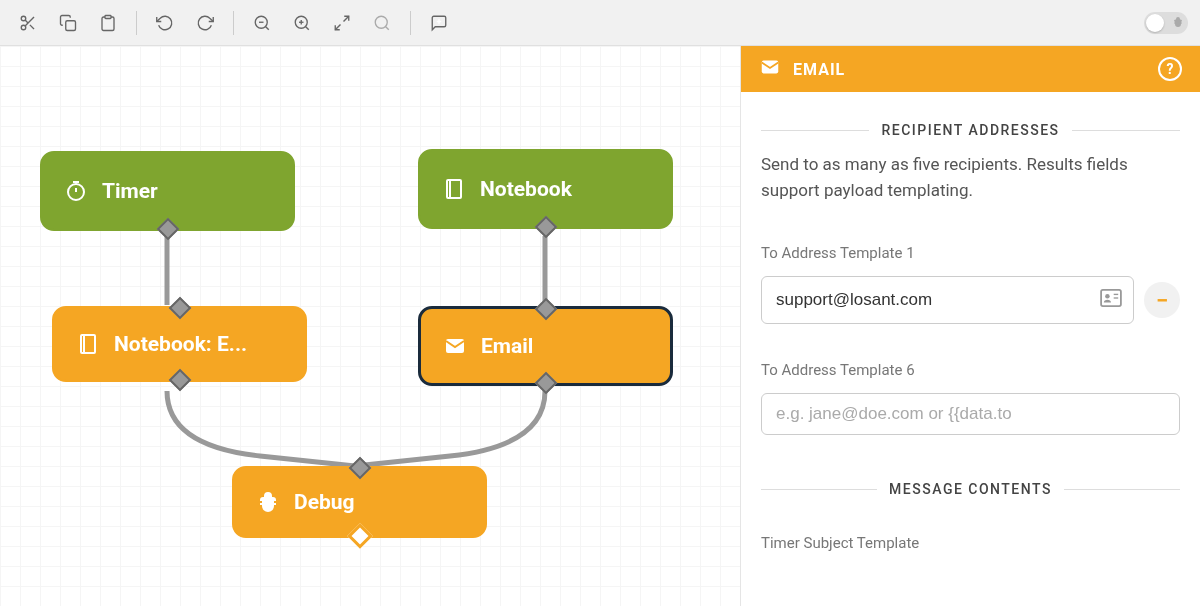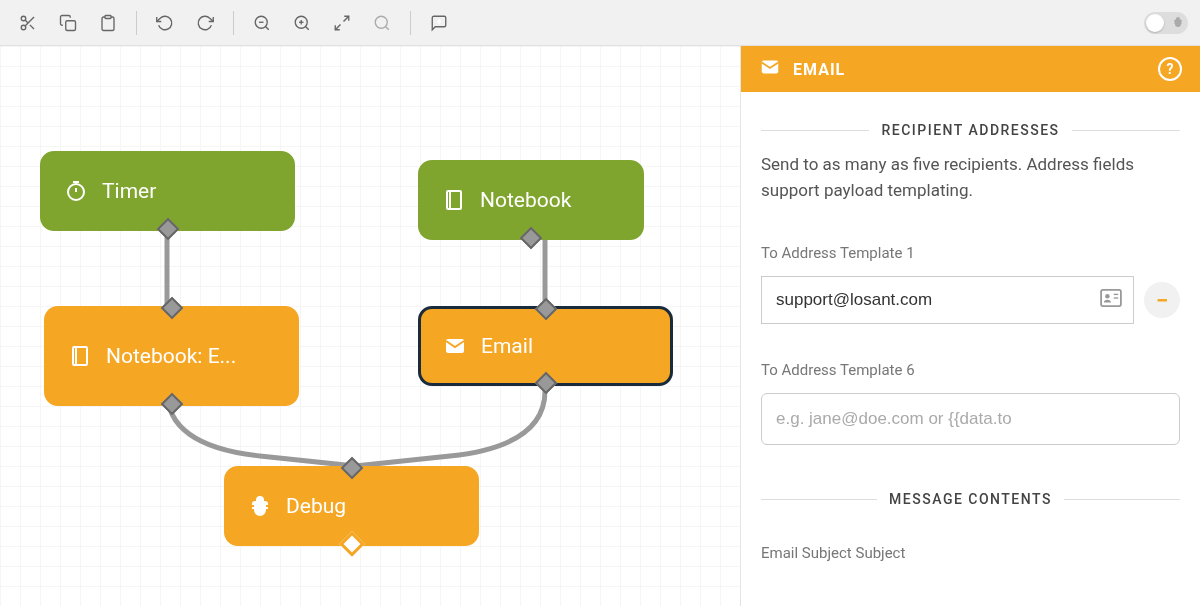--- a/index.html
+++ b/index.html
@@ -8,21 +8,21 @@
 .toolbar{height:46px;background:#f1f1f1;border-bottom:1px solid #e0e0e0;display:flex;align-items:center;padding:0 12px;gap:8px}
 .tb-btn{width:32px;height:32px;display:flex;align-items:center;justify-content:center;cursor:pointer;color:#666;border-radius:3px}
 .tb-btn svg{width:18px;height:18px;stroke:#666;fill:none;stroke-width:1.8}
 .tb-sep{width:1px;height:24px;background:#ccc;margin:0 4px}
 .tb-spacer{flex:1}
 .toggle{width:44px;height:22px;background:#ddd;border-radius:11px;position:relative;cursor:pointer;display:flex;align-items:center}
 .toggle-knob{width:18px;height:18px;background:#fff;border-radius:50%;position:absolute;left:2px;box-shadow:0 1px 2px rgba(0,0,0,0.2)}
 .toggle-bug{position:absolute;right:4px;color:#999}
 .body{display:flex;flex:1;overflow:hidden}
 .canvas{flex:1;position:relative;background:#fff;background-image:linear-gradient(#f5f5f5 1px,transparent 1px),linear-gradient(90deg,#f5f5f5 1px,transparent 1px);background-size:20px 20px}
-.node{position:absolute;border-radius:14px;display:flex;align-items:center;padding:0 22px;gap:14px;color:#fff;font-size:21px;font-weight:400}
+.node{position:absolute;border-radius:14px;display:flex;align-items:center;padding:0 22px;gap:14px;color:#fff;font-size:21px;font-weight:700}
 .node.green{background:#7fa52f;border:2px solid #7fa52f}
 .node.orange{background:#f5a623;border:2px solid #f5a623}
 .node.orange.selected{border:3px solid #1a2b3c}
 .node-icon{display:flex;align-items:center;justify-content:center}
 .node-icon svg{width:24px;height:24px;fill:#fff}
 .port{width:16px;height:16px;background:#999;border:2px solid #666;position:absolute;left:50%;transform:translate(-50%,-50%) rotate(45deg)}
 .port.bottom{top:100%}
 .port.top{top:0}
 .port.diamond-out{width:18px;height:18px;background:#fff;border:3px solid #f5a623;top:100%}
 svg.edges{position:absolute;top:0;left:0;width:100%;height:100%;pointer-events:none}
@@ -33,26 +33,26 @@
 .panel-title{font-size:16px;font-weight:700;letter-spacing:1px}
 .panel-help{margin-left:auto;width:24px;height:24px;border:2px solid #fff;border-radius:50%;display:flex;align-items:center;justify-content:center;font-size:14px;font-weight:700;cursor:pointer}
 .panel-body{padding:24px 20px;display:flex;flex-direction:column;gap:14px}
 .section-hdr{display:flex;align-items:center;gap:12px;margin-top:6px}
 .section-line{flex:1;height:1px;background:#ddd}
 .section-title{font-size:14px;letter-spacing:1.5px;color:#444;font-weight:500}
 .desc{font-size:17px;color:#555;line-height:1.5;margin-bottom:4px}
 .field-label{font-size:15px;color:#777;margin-top:23px}
 .input-row{display:flex;align-items:center;gap:10px}
 .input-wrap{flex:1;position:relative}
-.txt-input{width:100%;height:48px;border:1px solid #ccc;border-radius:0;padding:0 42px 0 14px;font-size:17px;color:#333}
+.txt-input{width:100%;height:48px;border:1px solid #ccc;border-radius:6px;padding:0 42px 0 14px;font-size:17px;color:#333}
 .txt-input::placeholder{color:#aaa}
 .input-icon{position:absolute;right:12px;top:50%;transform:translateY(-50%);color:#888}
 .input-icon svg{width:22px;height:18px;fill:#999}
 .rm-btn{width:36px;height:36px;border-radius:50%;background:#f1f1f1;display:flex;align-items:center;justify-content:center;cursor:pointer;color:#f5a623;font-size:22px;font-weight:700}
-.plain-input{width:100%;height:52px;border:1px solid #ccc;border-radius:6px;padding:0 14px;font-size:17px;color:#333}
+.plain-input{width:100%;height:42px;border:1px solid #ccc;border-radius:6px;padding:0 14px;font-size:17px;color:#333}
 .plain-input::placeholder{color:#aaa}
 </style>
 </head>
 <body>
 
 <div class="app">
   <div class="toolbar">
     <div class="tb-btn">
         <svg viewBox="0 0 24 24">
           <circle cx="6" cy="6" r="3"></circle>
@@ -148,32 +148,32 @@
             <svg viewBox="0 0 24 24">
               <circle cx="12" cy="13" r="8" fill="none" stroke="#fff" stroke-width="2"></circle>
               <line x1="12" y1="9" x2="12" y2="13" stroke="#fff" stroke-width="2"></line>
               <line x1="9" y1="3" x2="15" y2="3" stroke="#fff" stroke-width="2"></line>
             </svg>
           </span>
         <span>Timer</span>
         <div class="port bottom"></div>
       </div>
 
-      <div class="node green" style="left:418px;top:114px;width:226px;height:80px">
+      <div class="node green" style="left:418px;top:103px;width:255px;height:80px">
         <span class="node-icon">
             <svg viewBox="0 0 24 24">
               <rect x="5" y="3" width="14" height="18" rx="1" fill="none" stroke="#fff" stroke-width="2"></rect>
               <line x1="8" y1="3" x2="8" y2="21" stroke="#fff" stroke-width="2"></line>
             </svg>
           </span>
         <span>Notebook</span>
         <div class="port bottom"></div>
       </div>
 
-      <div class="node orange" style="left:44px;top:260px;width:255px;height:100px">
+      <div class="node orange" style="left:52px;top:260px;width:255px;height:76px">
         <span class="node-icon">
             <svg viewBox="0 0 24 24">
               <rect x="5" y="3" width="14" height="18" rx="1" fill="none" stroke="#fff" stroke-width="2"></rect>
               <line x1="8" y1="3" x2="8" y2="21" stroke="#fff" stroke-width="2"></line>
             </svg>
           </span>
         <span>Notebook: E...</span>
         <div class="port top"></div>
         <div class="port bottom"></div>
       </div>
@@ -183,21 +183,21 @@
             <svg viewBox="0 0 24 24">
               <rect x="3" y="5" width="18" height="14" rx="2" fill="#fff"></rect>
               <polyline points="3,7 12,13 21,7" fill="none" stroke="#f5a623" stroke-width="2"></polyline>
             </svg>
           </span>
         <span>Email</span>
         <div class="port top"></div>
         <div class="port bottom"></div>
       </div>
 
-      <div class="node orange" style="left:224px;top:420px;width:255px;height:80px">
+      <div class="node orange" style="left:232px;top:420px;width:255px;height:72px">
         <span class="node-icon">
             <svg viewBox="0 0 24 24" fill="#fff">
               <path d="M12 2a4 4 0 0 1 4 4v1h1a3 3 0 0 1 3 3v1h-2v2h2v2h-2v1a6 6 0 0 1-12 0v-1H4v-2h2v-2H4v-1a3 3 0 0 1 3-3h1V6a4 4 0 0 1 4-4z"></path>
             </svg>
           </span>
         <span>Debug</span>
         <div class="port top"></div>
         <div class="port diamond-out"></div>
       </div>
     </div>
@@ -210,21 +210,21 @@
             </svg></span>
         <span class="panel-title">EMAIL</span>
         <div class="panel-help">?</div>
       </div>
       <div class="panel-body">
         <div class="section-hdr">
           <div class="section-line"></div>
           <div class="section-title">RECIPIENT ADDRESSES</div>
           <div class="section-line"></div>
         </div>
-        <div class="desc">Send to as many as five recipients. Address fields support payload templating.</div>
+        <div class="desc">Send to as many as five recipients. Results fields support payload templating.</div>
 
         <div class="field-label">To Address Template 1</div>
         <div class="input-row">
           <div class="input-wrap">
             <input class="txt-input" value="support@losant.com" style="">
             <span class="input-icon"><svg viewBox="0 0 24 20">
                   <rect x="1" y="1" width="22" height="18" rx="2" fill="none" stroke="#999" stroke-width="2"></rect>
                   <circle cx="8" cy="8" r="2.5" fill="#999"></circle>
                   <path d="M4 15c0-2 2-3 4-3s4 1 4 3" fill="#999"></path>
                   <line x1="15" y1="6" x2="20" y2="6" stroke="#999" stroke-width="1.5"></line>
@@ -236,17 +236,17 @@
 
         <div class="field-label">To Address Template 6</div>
         <input class="plain-input" placeholder="e.g. jane@doe.com or {{data.to" style="">
 
         <div class="section-hdr" style="margin-top:32px">
           <div class="section-line"></div>
           <div class="section-title">MESSAGE CONTENTS</div>
           <div class="section-line"></div>
         </div>
 
-        <div class="field-label">Email Subject Subject</div>
+        <div class="field-label">Timer Subject Template</div>
       </div>
     </div>
   </div>
 </div>
 
 </body></html>

